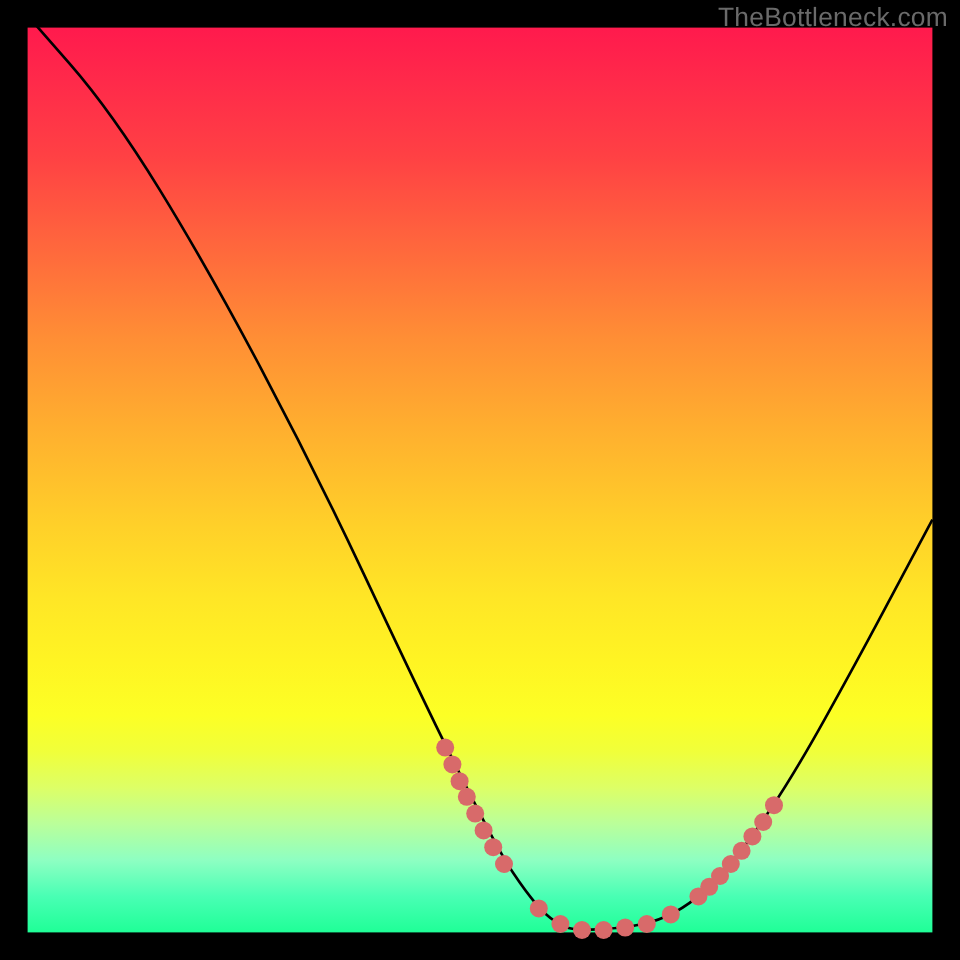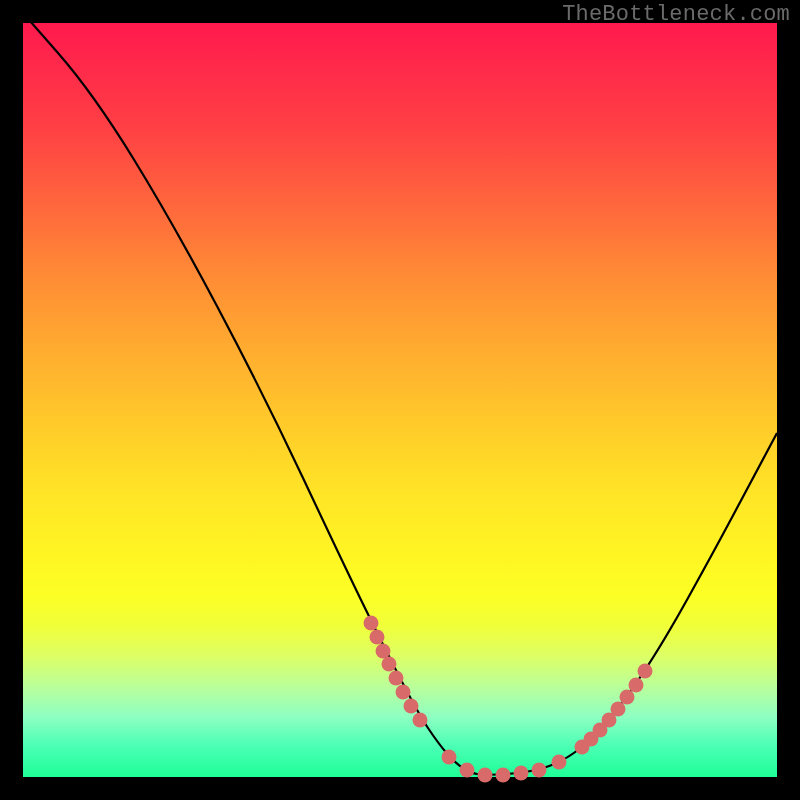--- a/index.html
+++ b/index.html
@@ -37,21 +37,20 @@
     );
   }
   .watermark {
     position: absolute;
     top: 2px;
     right: 10px;
     color: #6a6a6a;
     font-size: 22px;
     font-weight: 400;
     letter-spacing: 0.2px;
-    font-family: Liberation Mono, monospace;
   }
   svg.curve {
     position: absolute;
     left: 0;
     top: 0;
     width: 754px;
     height: 754px;
     overflow: visible;
   }
   .line {

